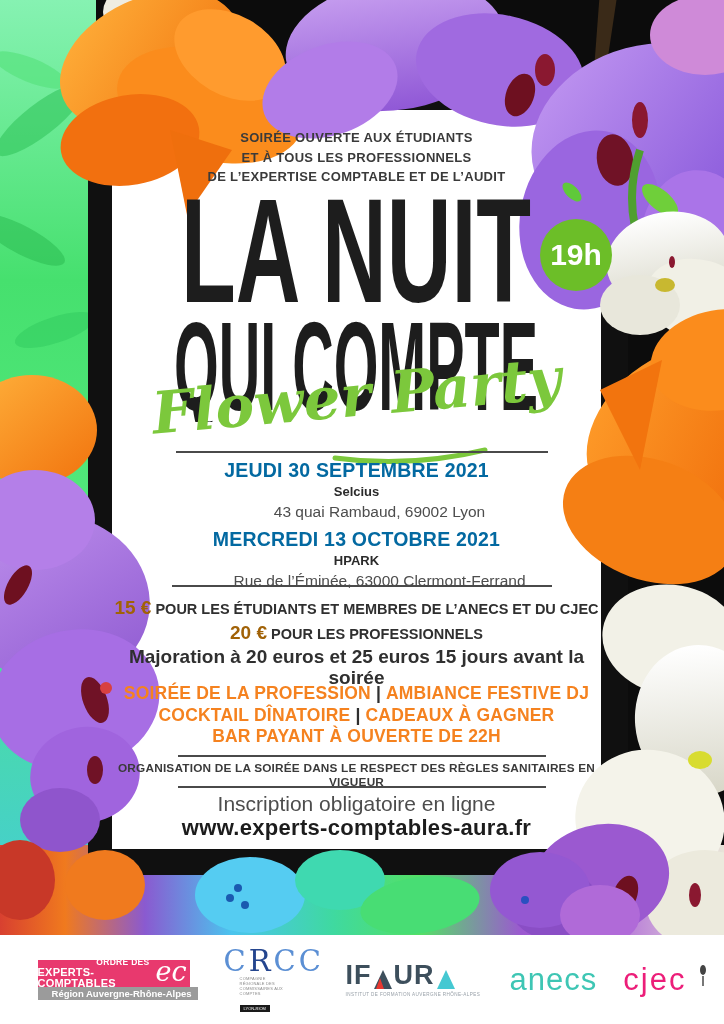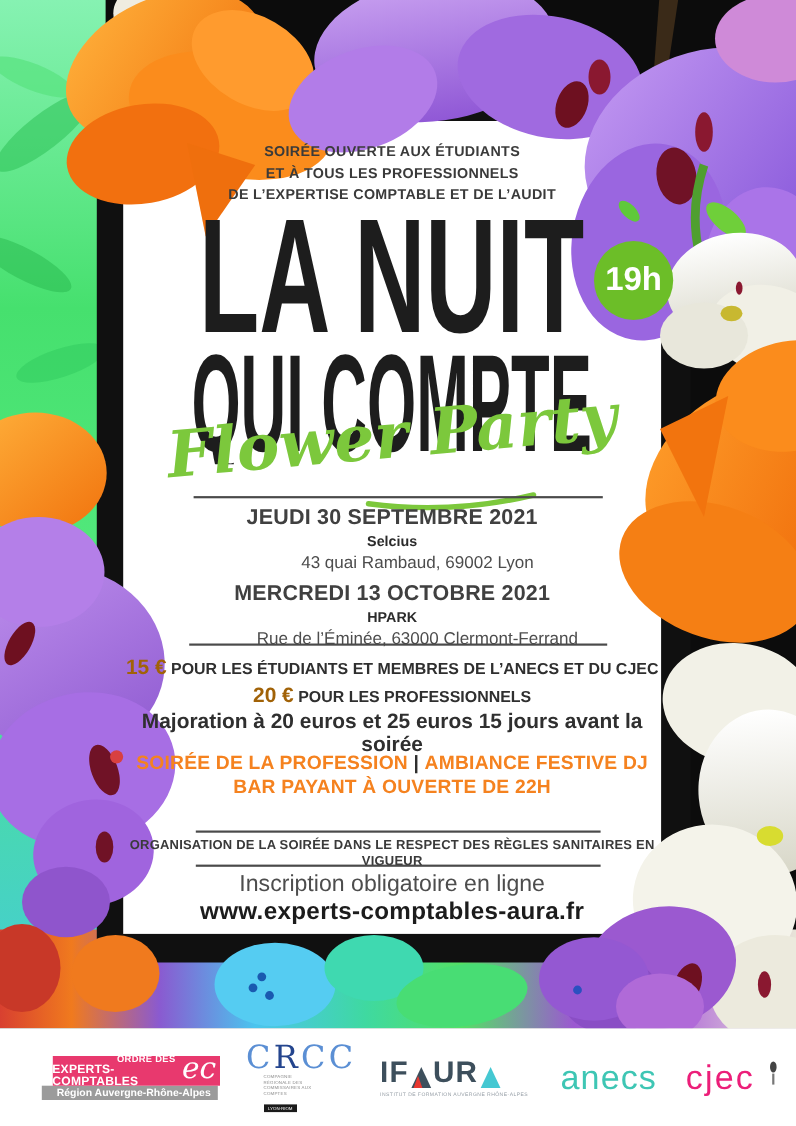--- a/index.html
+++ b/index.html
@@ -19,40 +19,40 @@
   .title-svg text{fill:#1d1d1d;font-family:"Liberation Sans",sans-serif;font-weight:bold;}
   .script{top:362px;font-family:"DejaVu Serif",serif;font-style:italic;font-weight:bold;
           font-size:58px;color:#7cc83c;transform:rotate(-5deg);z-index:5;}
   .swash{position:absolute;left:330px;top:446px;}
   .rule{position:absolute;height:2px;background:#4a4a4a;}
   .rule1{left:176px;top:451px;width:372px;}
   .rule2{left:172px;top:585px;width:380px;}
   .rule3{left:178px;top:755px;width:368px;}
   .rule4{left:178px;top:786px;width:368px;}
   .dates{top:459px;}
-  .d-date{font-size:19.5px;font-weight:bold;color:#404040;line-height:23px;letter-spacing:.2px;}
+  .d-date{font-size:19.5px;font-weight:bold;color:#0369a1;line-height:23px;letter-spacing:.2px;}
   .d-venue{font-size:13px;font-weight:bold;color:#2b2b2b;line-height:20px;}
   .d-addr{font-size:15.5px;color:#4d4d4d;line-height:19px;margin-bottom:7px;margin-left:46px;}
   .prices{top:596px;}
   .p-line{font-size:14.5px;font-weight:bold;color:#2f2f2f;line-height:24px;}
   .p-amt{font-size:19px;color:#a16207;}
   .p-note{font-size:19px;font-weight:bold;color:#2f2f2f;line-height:21px;}
   .features{top:683px;font-size:17.5px;font-weight:bold;color:#f5821f;line-height:21.5px;letter-spacing:.2px;}
   .sep{color:#2f2f2f;padding:0 5px;}
   .sanitary{top:761px;font-size:11.8px;font-weight:bold;color:#3a3a3a;letter-spacing:.2px;}
   .reg{top:792px;font-size:21px;color:#4d4d4d;}
   .www{top:815px;font-size:22px;font-weight:bold;color:#1c1c1c;letter-spacing:.3px;}
   .badge{position:absolute;left:540px;top:219px;width:72px;height:72px;border-radius:50%;
          background:#6cbe28;color:#fff;display:flex;align-items:center;justify-content:center;
          font-size:30px;font-weight:bold;z-index:6;}
   .footer{position:absolute;left:0;top:935px;width:724px;height:89px;background:#ffffff;z-index:7;
           display:flex;align-items:center;justify-content:center;gap:26px;}
   
   .oec{width:160px;}
-  .oec-pink{position:relative;margin-left:10px;width:152px;height:27px;background:#e8396e;color:#fff;
+  .oec-pink{position:relative;margin-left:0;width:152px;height:27px;background:#e8396e;color:#fff;
             display:flex;flex-direction:column;justify-content:center;align-items:flex-end;
             padding-right:40px;box-sizing:border-box;}
   .oec-l1{font-size:8.5px;font-weight:bold;letter-spacing:.3px;line-height:9px;}
   .oec-l2{font-size:11px;font-weight:bold;letter-spacing:.2px;line-height:11px;}
   .oec-mono{position:absolute;right:3px;top:-4px;font-family:"DejaVu Serif",serif;font-style:italic;
             font-size:27px;color:#fff;}
   .oec-gray{width:160px;height:13px;background:#9b9b9b;color:#fff;font-size:9.5px;font-weight:bold;
             text-align:right;line-height:13px;padding-right:6px;box-sizing:border-box;}
   
   .crcc{width:96px;text-align:left;}
@@ -282,20 +282,23 @@
         <span>POUR LES PROFESSIONNELS</span>
       </div>
       <div class="p-note">Majoration à 20 euros et 25 euros 15 jours avant la soirée</div>
     </div>
 
     <div class="c features">
       <div>
         <span>SOIRÉE DE LA PROFESSION</span><span class="sep">|</span><span>AMBIANCE FESTIVE DJ</span>
       </div>
       <div>
+        <span>COCKTAIL DÎNATOIRE</span><span class="sep">|</span><span>CADEAUX À GAGNER</span>
+      </div>
+      <div>
         <span>BAR PAYANT À OUVERTE  DE 22H</span>
       </div>
     </div>
 
     <div class="rule rule3"></div>
     <div class="c sanitary">ORGANISATION DE LA SOIRÉE DANS LE RESPECT DES RÈGLES SANITAIRES EN VIGUEUR</div>
     <div class="rule rule4"></div>
 
     <div class="c reg">Inscription obligatoire en ligne</div>
     <div class="c www">www.experts-comptables-aura.fr</div>

